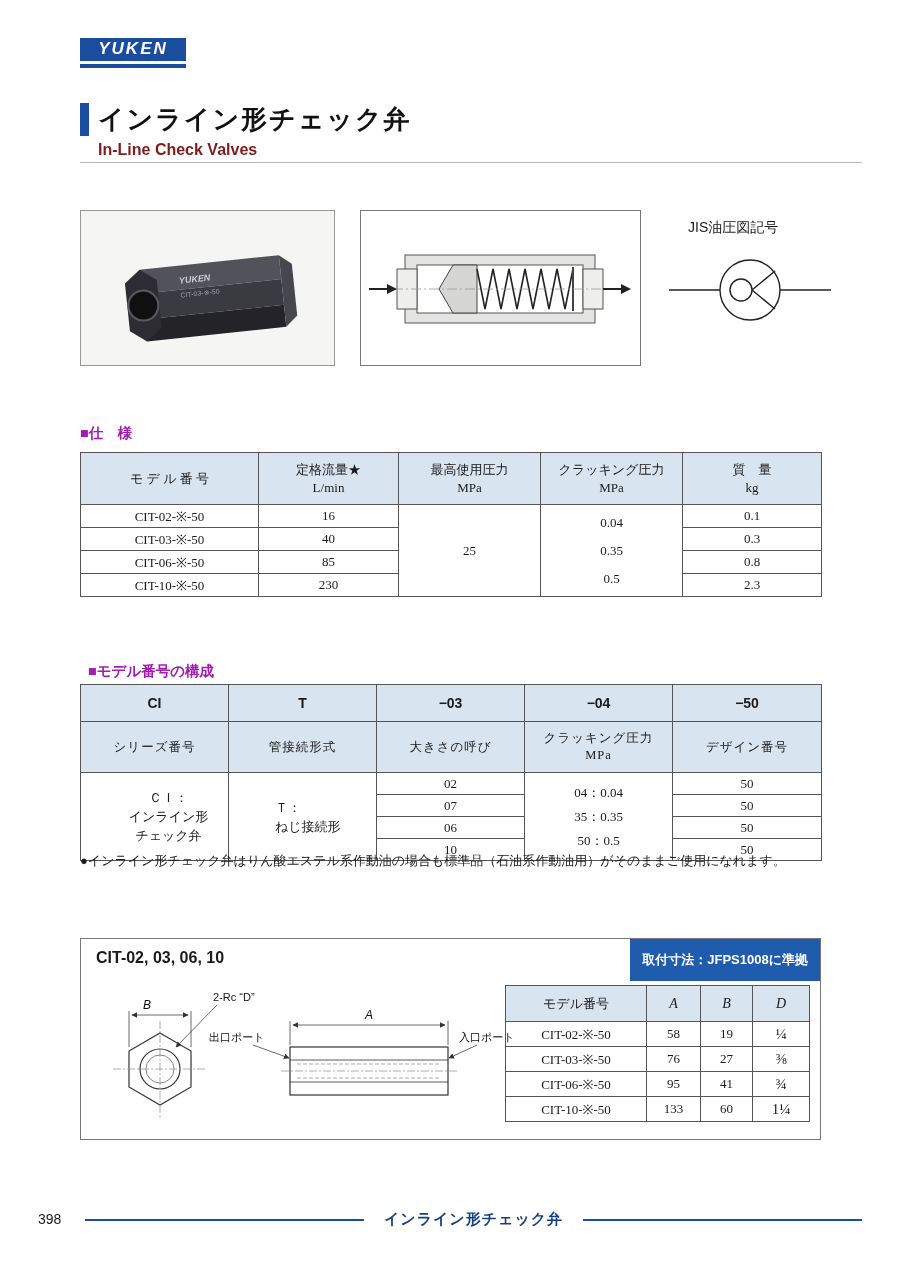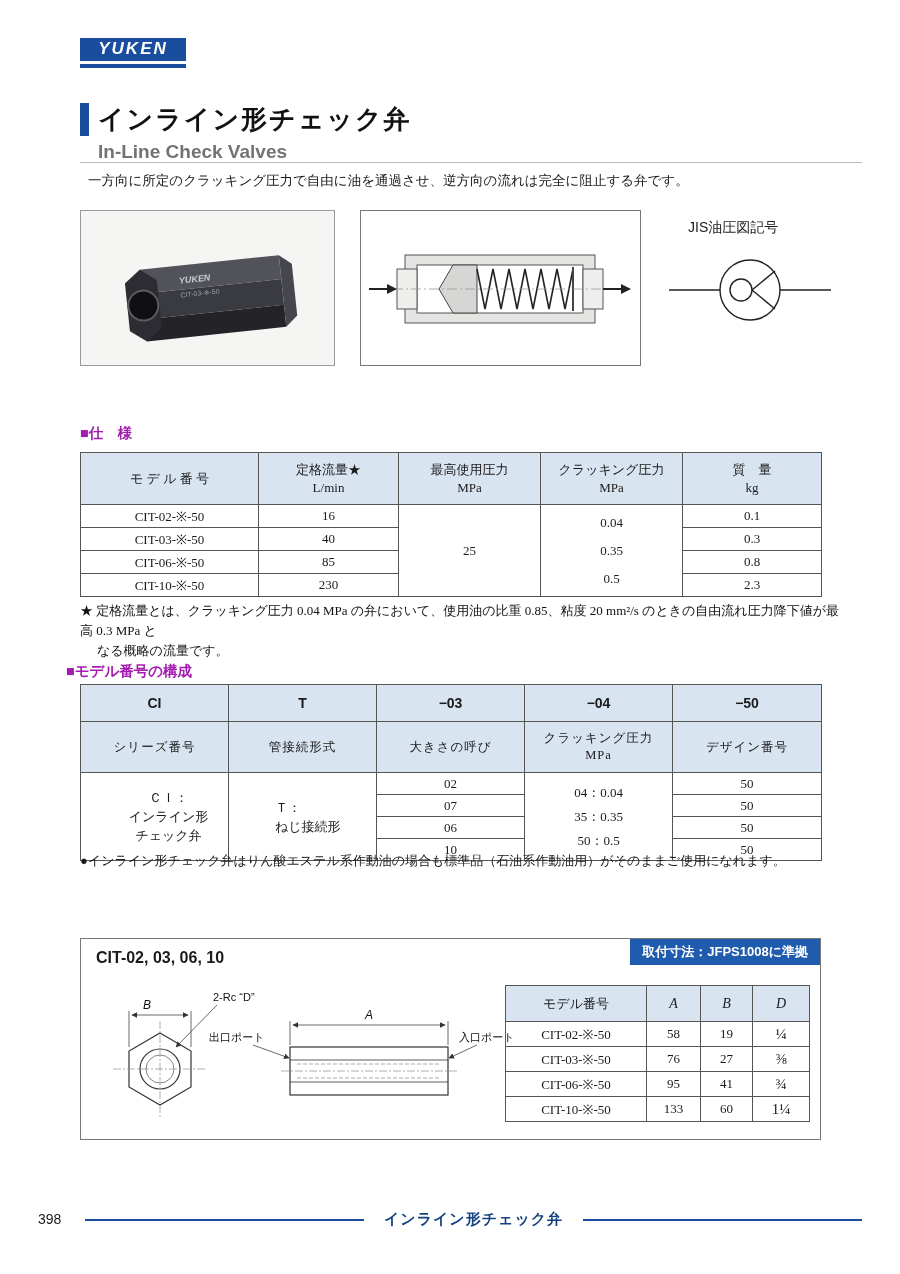--- a/index.html
+++ b/index.html
@@ -14,21 +14,21 @@
   
   .logo { position:absolute; left:80px; top:38px; width:106px; }
   .logo-box { background:#1a4d9e; color:#fff; font-style:italic; font-weight:bold;
               font-size:17px; letter-spacing:2px; text-align:center; padding:1px 0 2px; }
   .logo-underline { height:4px; background:#1a4d9e; margin-top:3px; }
 
   
   .title-row { position:absolute; left:80px; top:102px; display:flex; align-items:center; }
   .title-bar { width:9px; height:33px; background:#1a4d9e; margin-right:9px; }
   .page-title { font-size:26px; font-weight:bold; letter-spacing:2px; color:#111; }
-  .subtitle { position:absolute; left:98px; top:141px; color:#737373; font-weight:bold; font-size:19px; }
+  .subtitle { position:absolute; left:98px; top:141px; color:#7f1d1d; font-weight:bold; font-size:16px; }
   .head-rule { position:absolute; left:80px; top:162px; width:782px; height:1px; background:#b8b8b8; }
   .description { position:absolute; left:88px; top:172px; font-size:13.5px;
                  font-family:"Liberation Serif","DejaVu Serif",serif; }
 
   
   .photo-box { position:absolute; left:80px; top:210px; width:255px; height:156px; border:1px solid #999; background:#fff; }
   .diagram-box { position:absolute; left:360px; top:210px; width:281px; height:156px; border:1px solid #777; background:#fff; }
   .jis-label { position:absolute; left:688px; top:219px; font-size:14px; }
   .jis-symbol { position:absolute; left:665px; top:252px; }
 
@@ -60,21 +60,21 @@
   .conn-cell { text-align:left !important; padding-left:46px; line-height:19px; }
   .crack-lines-cell div { line-height:24px; }
 
   .bullet-note { position:absolute; left:80px; top:852px; font-size:13px;
                  font-family:"Liberation Serif","DejaVu Serif",serif; }
 
   
   .dim-box { position:absolute; left:80px; top:938px; width:741px; height:202px; border:1px solid #777; background:#fff; }
   .dim-title { position:absolute; left:15px; top:10px; font-size:16px; font-weight:bold; }
   .dim-badge { position:absolute; right:0; top:0; background:#1f5cad; color:#fff; font-size:13px;
-               font-weight:bold; padding:4px 12px; }
+               font-weight:bold; padding:12px 12px; }
   .dim-drawing { position:absolute; left:4px; top:26px; }
   table.dim-table { position:absolute; left:424px; top:46px; width:304px; border-collapse:collapse;
                     table-layout:fixed; font-size:13px; font-family:"Liberation Serif","DejaVu Serif",serif; }
   table.dim-table th, table.dim-table td { border:1px solid #555; text-align:center; vertical-align:middle; }
   table.dim-table th { background:#d9e4f1; font-weight:normal; height:36px; }
   table.dim-table td { height:25px; }
   table.dim-table th.dimletter { font-style:italic; font-size:14px; }
   td.frac { font-size:15px; }
 
   
@@ -92,21 +92,20 @@
     <div class="logo-box">YUKEN</div>
     <div class="logo-underline"></div>
   </div>
 
   <div class="title-row">
     <div class="title-bar"></div>
     <h1 class="page-title">インライン形チェック弁</h1>
   </div>
   <div class="subtitle">In-Line Check Valves</div>
   <div class="head-rule"></div>
-  <div class="description">一方向に所定のクラッキング圧力で自由に油を通過させ、逆方向の流れは完全に阻止する弁です。</div>
 
   <div class="photo-box">
     <svg width="253" height="154" viewBox="0 0 253 154">
       <rect x="0" y="0" width="253" height="154" fill="#f5f5f3"></rect>
       <g transform="rotate(-6 125 88)">
         <rect x="62" y="52" width="140" height="24" fill="#52525a"></rect>
         <rect x="62" y="76" width="140" height="26" fill="#3a3a41"></rect>
         <rect x="62" y="102" width="140" height="22" fill="#232328"></rect>
         <polygon points="62,52 46,64 46,112 62,124 78,112 78,64" fill="#2c2c32"></polygon>
         <circle cx="62" cy="88" r="15" fill="#101013"></circle>
@@ -208,26 +207,22 @@
         <td>0.8</td>
       </tr>
       <tr>
         <td>CIT-10-※-50</td>
         <td>230</td>
         <td>2.3</td>
       </tr>
     </tbody>
   </table>
 
-  <div class="footnote">
-    <div>★ 定格流量とは、クラッキング圧力 0.04 MPa の弁において、使用油の比重 0.85、粘度 20 mm²/s のときの自由流れ圧力降下値が最高 0.3 MPa と</div>
-    <div class="indent">なる概略の流量です。</div>
-  </div>
-
-  <div class="section-heading" style="left:66px; top:662px;">■モデル番号の構成</div>
+
+  <div class="section-heading" style="left:88px; top:662px;">■モデル番号の構成</div>
 
   <table class="modelcode">
     <colgroup>
       <col style="width:148px">
         <col style="width:148px">
         <col style="width:148px">
         <col style="width:148px">
         <col style="width:149px">
     </colgroup>
     <thead>

